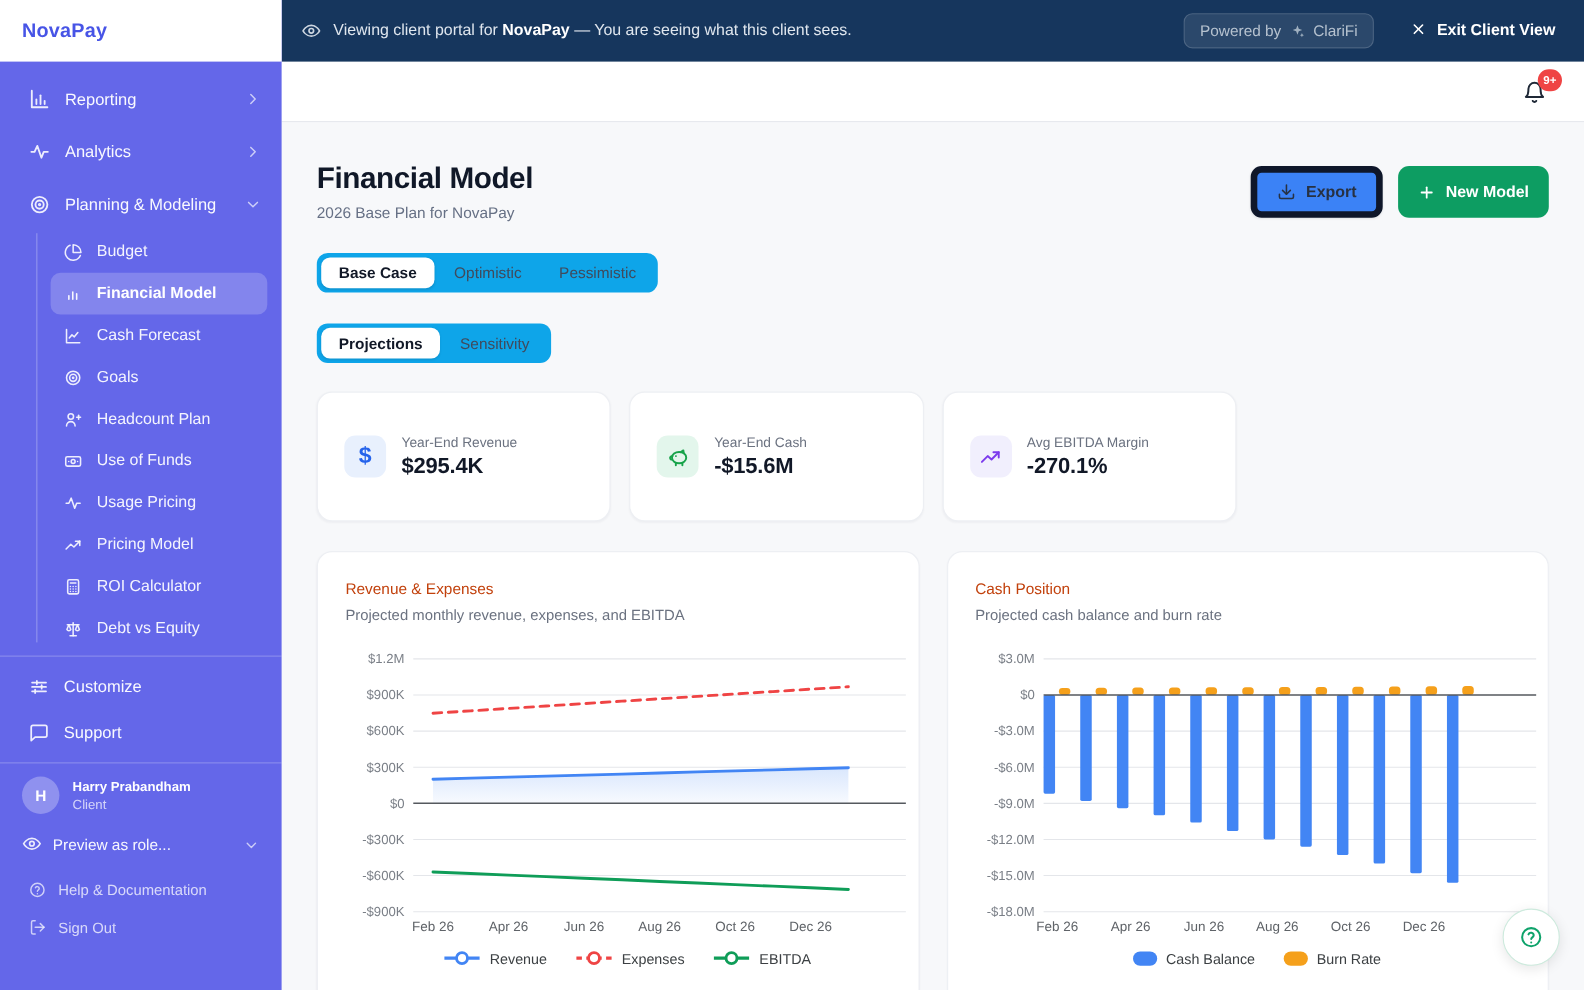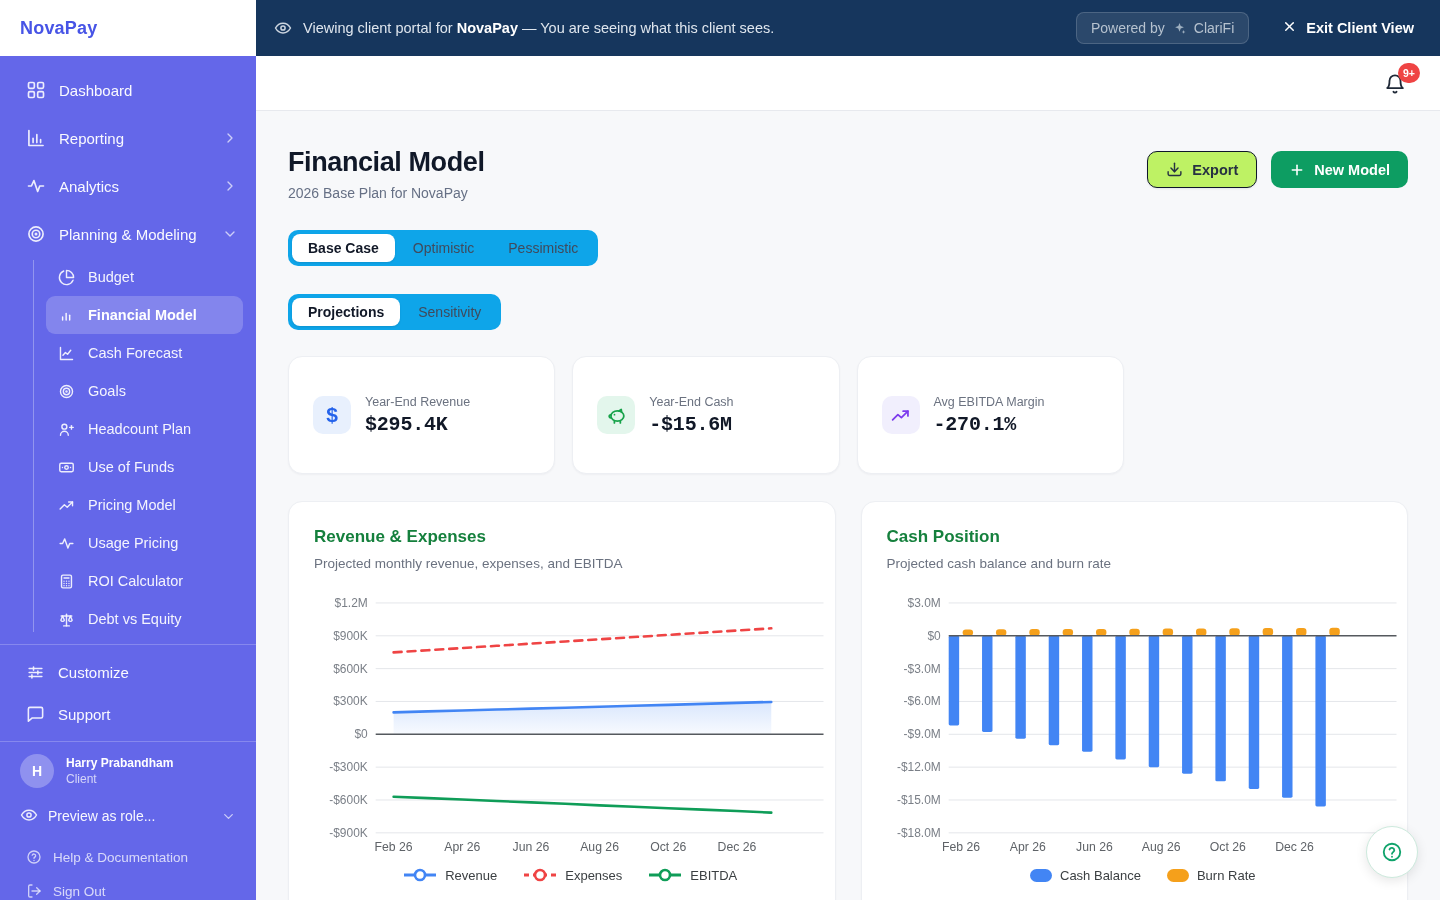--- a/index.html
+++ b/index.html
@@ -45,71 +45,60 @@
   .bell-wrap { position:absolute; right:32px; top:17px; width:24px; height:24px; color:#1f2937; cursor:pointer; }
   .badge { position:absolute; top:-10px; right:-12px; min-width:20px; height:20px; border-radius:10px; background:#ef4444; color:#fff; font-size:10.5px; font-weight:700; display:flex; align-items:center; justify-content:center; padding:0 5px; }
 
   
   .content { position:absolute; left:256px; top:111px; right:0; bottom:0; background:#f7f8fa; padding:36px 32px 0; overflow:hidden; }
   .page-head { display:flex; align-items:flex-start; }
   .page-title { font-size:27px; font-weight:800; color:#101828; letter-spacing:-.4px; }
   .page-sub { font-size:14px; color:#667085; margin-top:7px; }
   .head-actions { margin-left:auto; display:flex; gap:14px; margin-top:4px; }
   .btn { display:flex; align-items:center; gap:9px; border-radius:10px; padding:9px 18px; font-size:14.5px; font-weight:600; cursor:pointer; border:none; font-family:inherit; }
-  .btn-export { background:#bef264; color:#273142; border:1px solid #0f172a; box-shadow:0 1px 2px rgba(16,24,40,.08); }
+  .btn-export { background:#3b82f6; color:#273142; border:6px solid #0f172a; box-shadow:0 1px 2px rgba(16,24,40,.08); }
   .btn-new { color:#fff; }
   .btn .ic { display:flex; }
 
   .seg-row { margin-top:29px; }
   .seg-row2 { margin-top:28px; }
   .seg { display:inline-flex; background:#0ea5e9; border-radius:10px; padding:4px; gap:2px; }
   .seg-item { padding:6px 16px; border-radius:8px; font-size:14px; color:#404a5c; cursor:pointer; }
   .seg-item.active { background:#fff; color:#111827; font-weight:700; box-shadow:0 1px 2px rgba(16,24,40,.12); }
 
   .kpi-row { margin-top:26px; display:grid; grid-template-columns:repeat(4,1fr); gap:17px; }
   .kpi-card { background:#fff; border-radius:14px; border:1px solid #edeff3; box-shadow:0 1px 2px rgba(16,24,40,.04); height:118px; display:flex; align-items:center; padding:0 24px; gap:14px; }
   .kpi-icon { width:38px; height:38px; border-radius:10px; display:flex; align-items:center; justify-content:center; flex:none; }
   .kpi-dollar { font-size:21px; font-weight:700; }
   .kpi-label { font-size:12.5px; color:#6b7280; }
-  .kpi-value { font-size:20px; font-weight:800; color:#111827; margin-top:4px; letter-spacing:-.2px;font-family:Liberation Mono, monospace; }
+  .kpi-value { font-size:20px; font-weight:800; color:#111827; margin-top:4px; letter-spacing:-.2px; }
 
   .charts-row { margin-top:27px; display:grid; grid-template-columns:1fr 1fr; gap:25px; }
   .chart-card { background:#fff; border-radius:14px; border:1px solid #edeff3; box-shadow:0 1px 2px rgba(16,24,40,.04); padding:25px 8px 22px 25px; height:432px; overflow:hidden; }
-  .chart-title { font-size:17px; font-weight:700; color:#15803d; }
+  .chart-title { font-size:14px; font-weight:400; color:#c2410c; }
   .chart-sub { font-size:13.5px; color:#6b7280; margin-top:9px; }
   .chart-svg { margin-top:20px; width:100%; display:block; }
   svg text { font-family:"Liberation Sans","DejaVu Sans",sans-serif; }
   .legend { display:flex; justify-content:center; align-items:flex-end; gap:26px; margin-top:8px; }
   .lg-item { display:flex; align-items:center; gap:8px; font-size:13px; color:#3c4043; }
   .lg-swatch { width:22px; height:13px; border-radius:6.5px; display:inline-block; }
 
   .help-fab { position:absolute; right:22px; bottom:22px; width:52px; height:52px; border-radius:50%; background:#fff; border:1px solid #cdeadd; box-shadow:0 3px 12px rgba(0,0,0,.1); display:flex; align-items:center; justify-content:center; cursor:pointer; z-index:6; }
 </style>
 </head>
 <body>
 
 <aside class="sidebar">
   <div class="logo-bar">
     <span class="logo">NovaPay</span>
   </div>
   <nav class="nav" id="nav-top">
       <div class="nav-item">
         <span class="nav-ic">
           <svg width="20" height="20" viewBox="0 0 24 24" fill="none" stroke="currentColor" stroke-width="2" stroke-linecap="round" stroke-linejoin="round">
-            <rect x="3" y="3" width="7" height="7" rx="1.5"></rect>
-            <rect x="14" y="3" width="7" height="7" rx="1.5"></rect>
-            <rect x="3" y="14" width="7" height="7" rx="1.5"></rect>
-            <rect x="14" y="14" width="7" height="7" rx="1.5"></rect>
-          </svg>
-        </span>
-        <span>Dashboard</span>
-      </div>
-      <div class="nav-item">
-        <span class="nav-ic">
-          <svg width="20" height="20" viewBox="0 0 24 24" fill="none" stroke="currentColor" stroke-width="2" stroke-linecap="round" stroke-linejoin="round">
             <path d="M3.5 3v18h17"></path>
             <path d="M8.5 17.5v-5"></path>
             <path d="M13 17.5V8"></path>
             <path d="M17.5 17.5v-3.5"></path>
           </svg>
         </span>
         <span>Reporting</span>
         <span class="nav-chev">
           <svg width="16" height="16" viewBox="0 0 24 24" fill="none" stroke="currentColor" stroke-width="2" stroke-linecap="round" stroke-linejoin="round">
             <path d="M9 6l6 6-6 6"></path>
@@ -204,33 +193,33 @@
               <circle cx="12" cy="12" r="2.5"></circle>
               <path d="M6.3 12h.01"></path>
               <path d="M17.7 12h.01"></path>
             </svg>
           </span>
           <span>Use of Funds</span>
         </div>
         <div class="sub-item">
           <span class="sub-ic">
             <svg width="17" height="17" viewBox="0 0 24 24" fill="none" stroke="currentColor" stroke-width="2" stroke-linecap="round" stroke-linejoin="round">
+              <path d="M3 12h3.5L9.5 5.5l4.5 13 2.5-6.5H21"></path>
+            </svg>
+          </span>
+          <span>Usage Pricing</span>
+        </div>
+        <div class="sub-item">
+          <span class="sub-ic">
+            <svg width="17" height="17" viewBox="0 0 24 24" fill="none" stroke="currentColor" stroke-width="2" stroke-linecap="round" stroke-linejoin="round">
               <path d="M3 17l6-6 4 3.5L20.5 7"></path>
               <path d="M15 7h5.5v5.5"></path>
             </svg>
           </span>
           <span>Pricing Model</span>
-        </div>
-        <div class="sub-item">
-          <span class="sub-ic">
-            <svg width="17" height="17" viewBox="0 0 24 24" fill="none" stroke="currentColor" stroke-width="2" stroke-linecap="round" stroke-linejoin="round">
-              <path d="M3 12h3.5L9.5 5.5l4.5 13 2.5-6.5H21"></path>
-            </svg>
-          </span>
-          <span>Usage Pricing</span>
         </div>
         <div class="sub-item">
           <span class="sub-ic">
             <svg width="17" height="17" viewBox="0 0 24 24" fill="none" stroke="currentColor" stroke-width="2" stroke-linecap="round" stroke-linejoin="round">
               <rect x="5" y="3" width="14" height="18" rx="2"></rect>
               <path d="M8.5 7h7"></path>
               <path d="M8.5 11.5h.01M12 11.5h.01M15.5 11.5h.01M8.5 14.8h.01M12 14.8h.01M15.5 14.8h.01M8.5 18h.01M12 18h.01M15.5 18h.01"></path>
             </svg>
           </span>
           <span>ROI Calculator</span>

